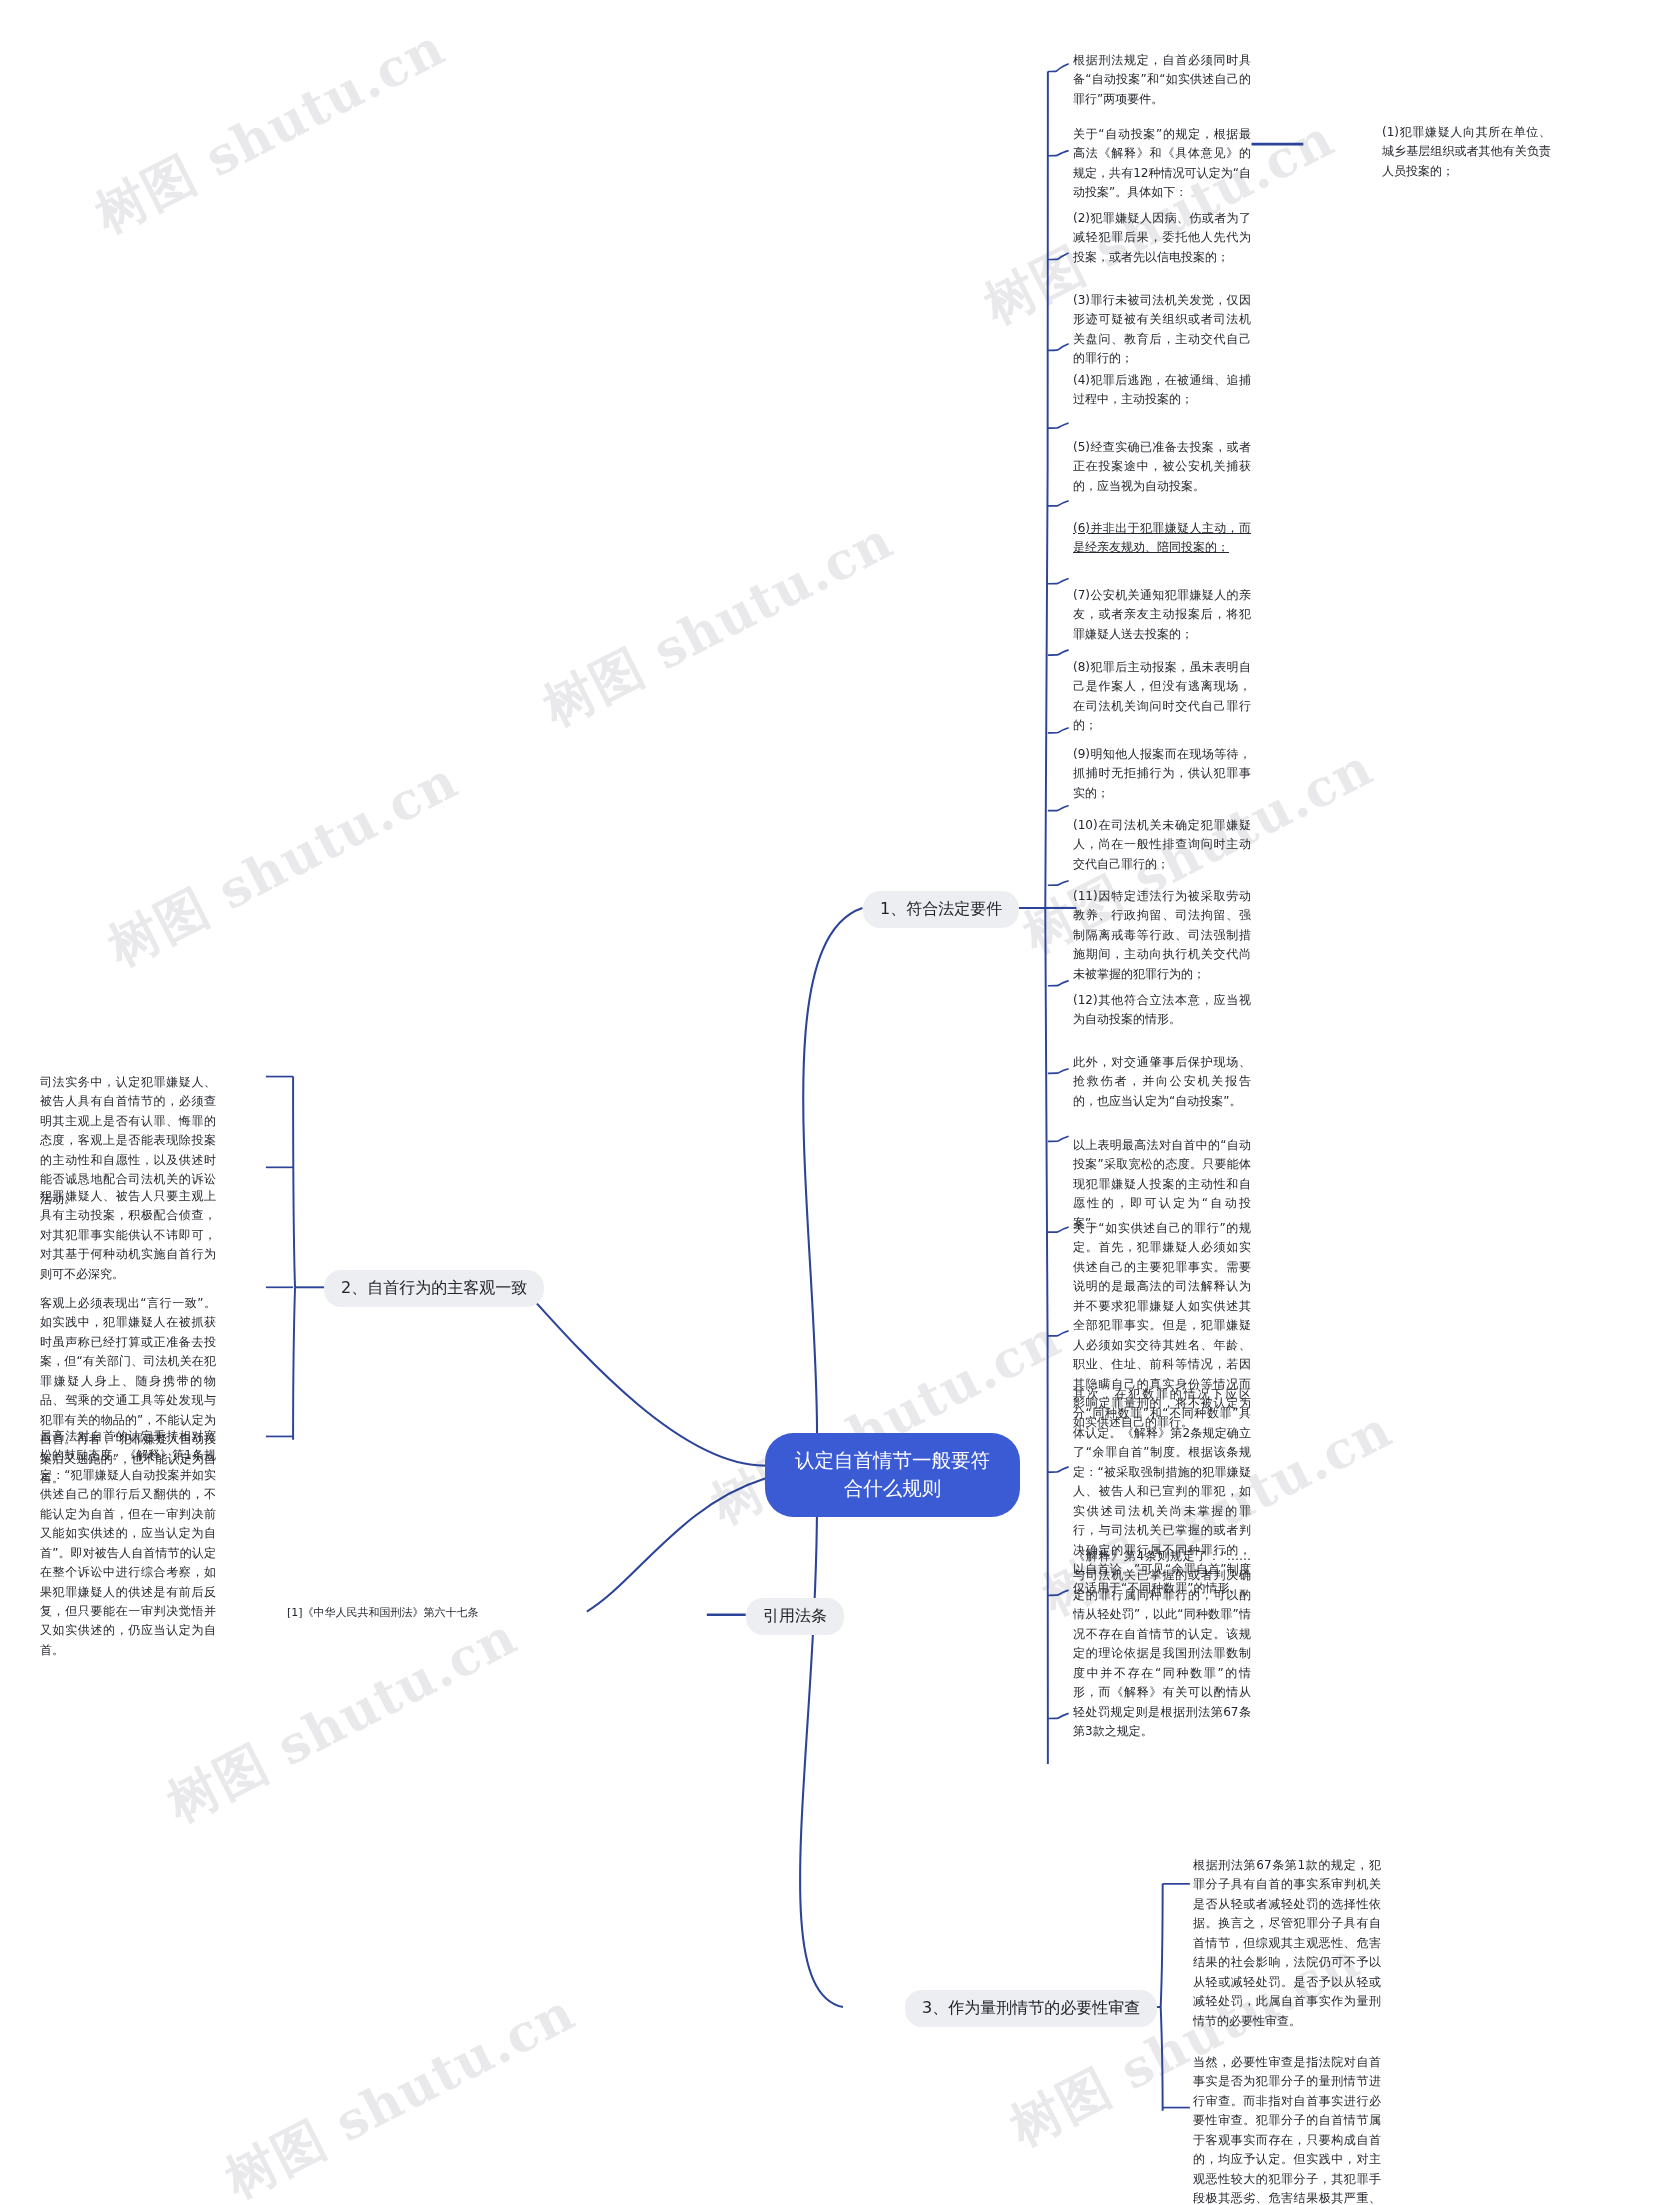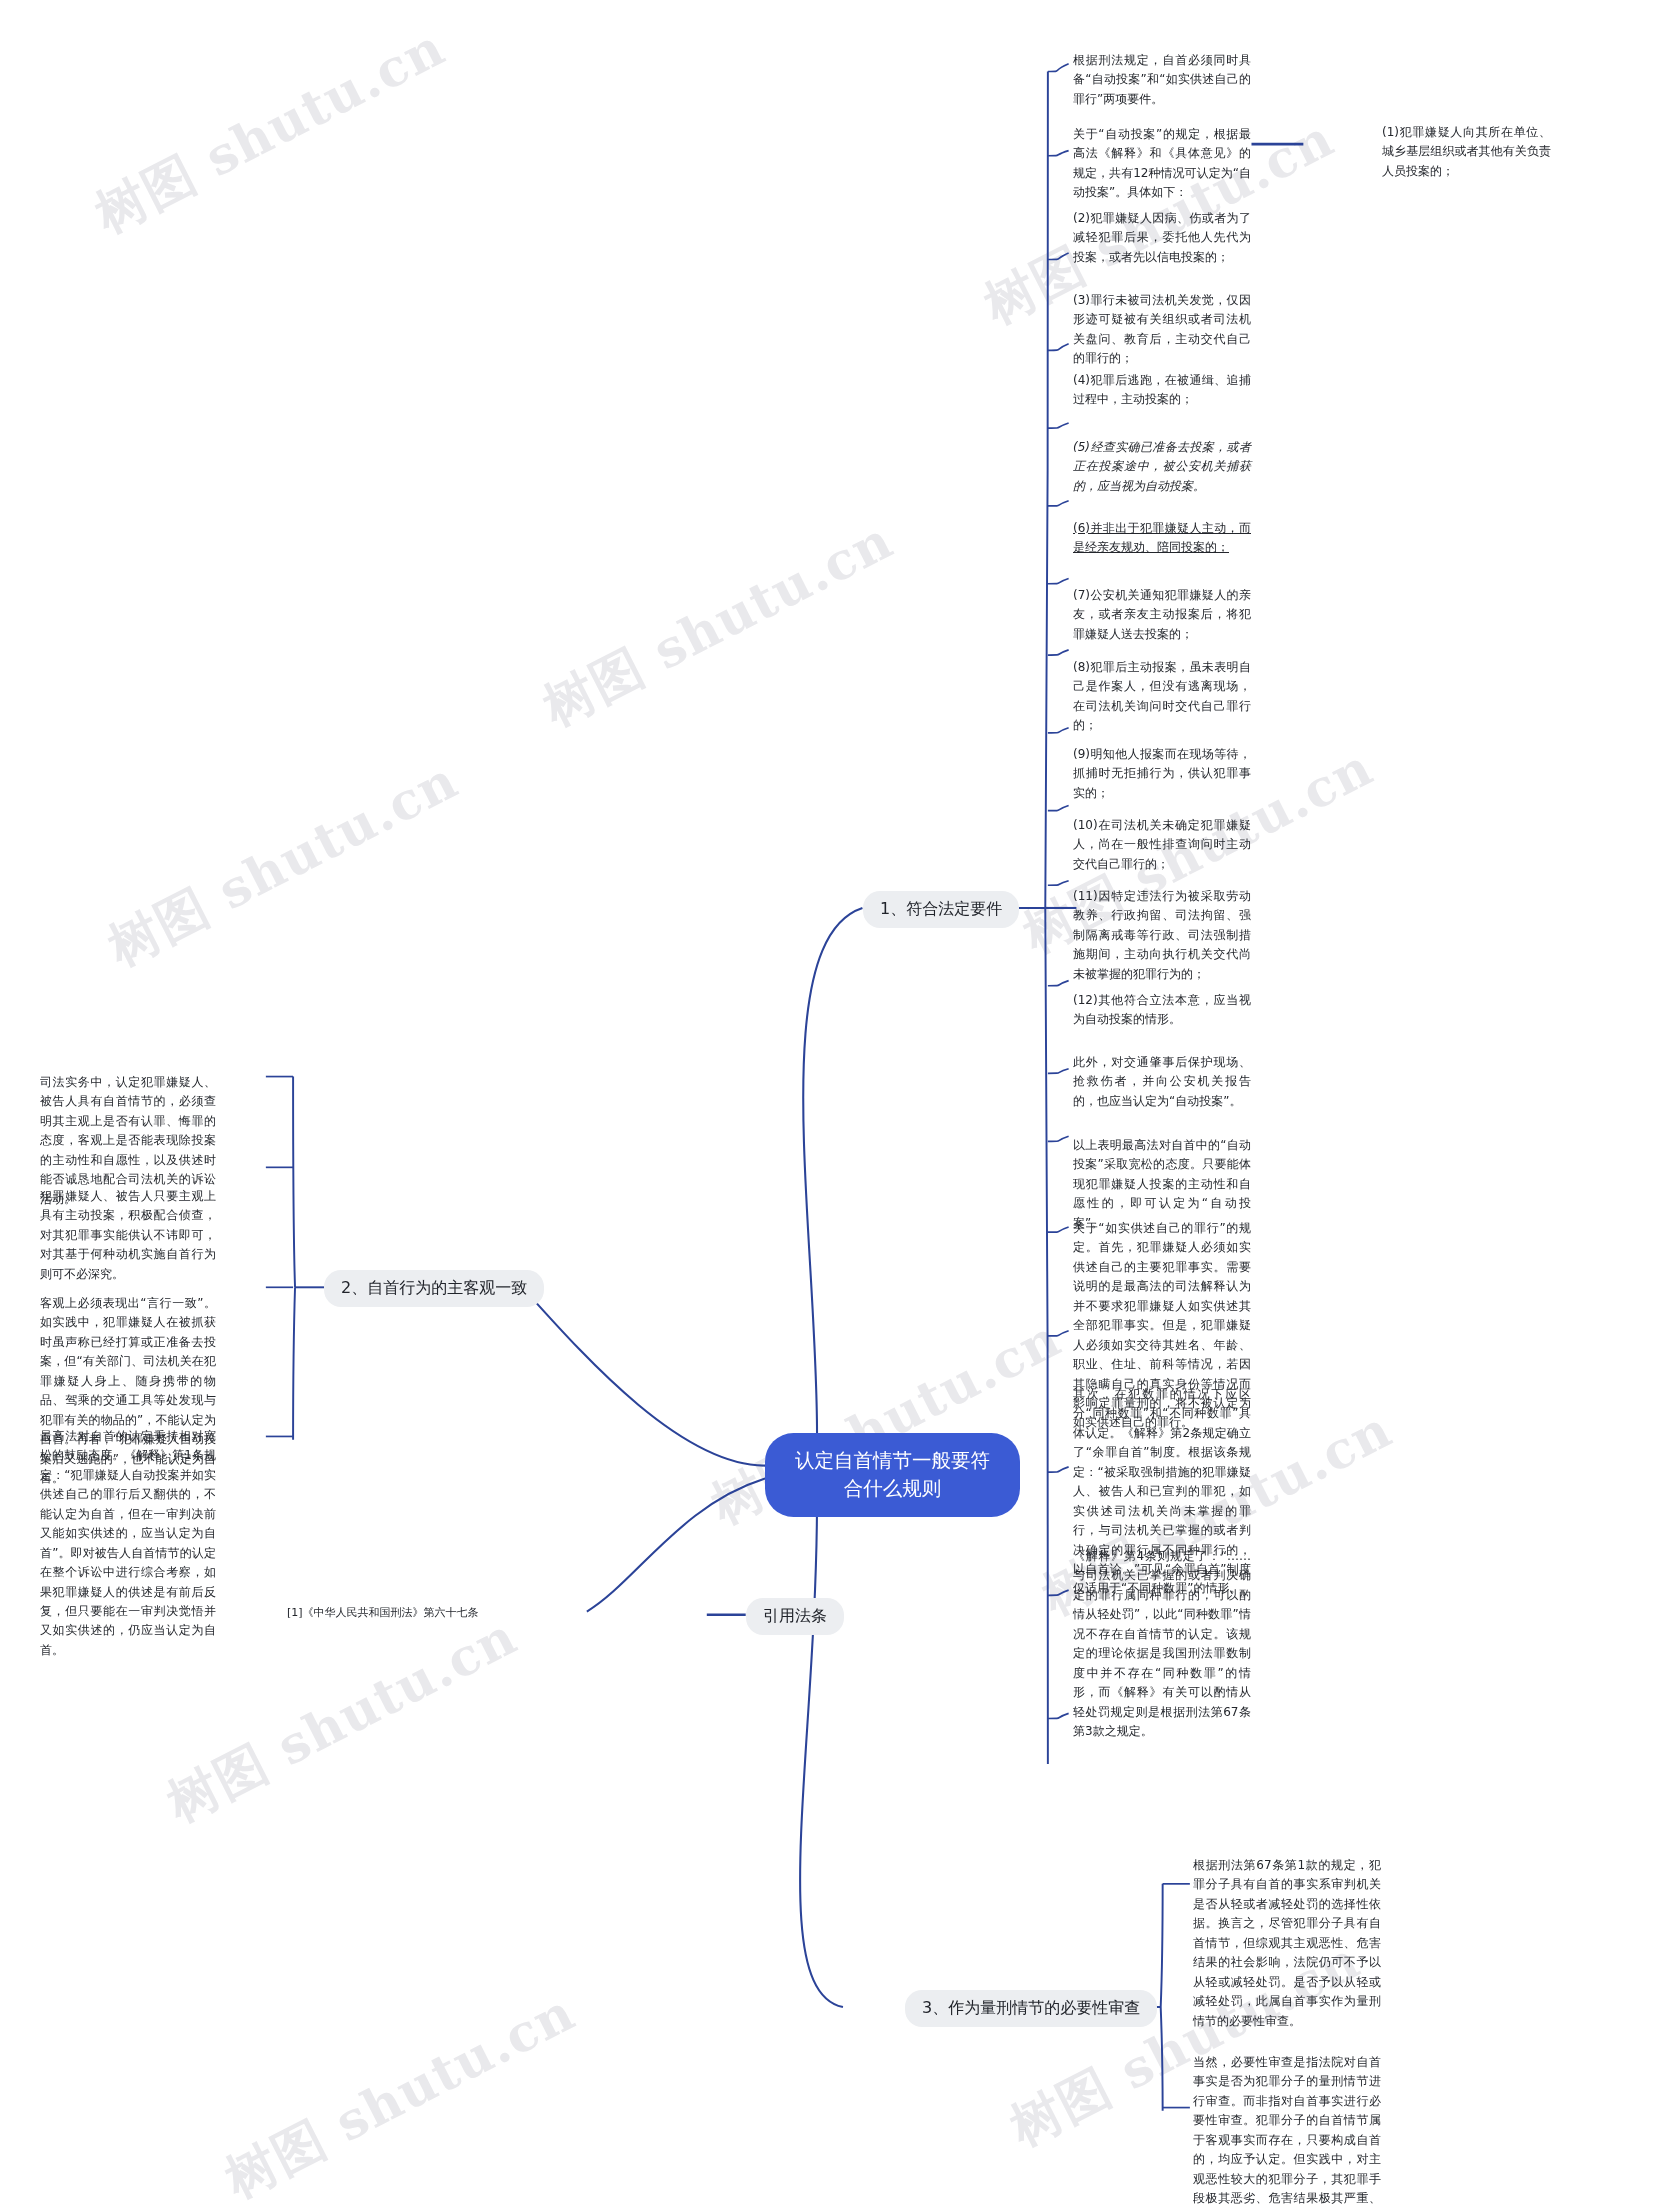--- a/index.html
+++ b/index.html
@@ -179,21 +179,21 @@
   </div>
   <div class="node leaf r" style="left:1073px;top:209px;">
     <span>(2)犯罪嫌疑人因病、伤或者为了减轻犯罪后果，委托他人先代为投案，或者先以信电投案的；</span>
   </div>
   <div class="node leaf r" style="left:1073px;top:291px;">
     <span>(3)罪行未被司法机关发觉，仅因形迹可疑被有关组织或者司法机关盘问、教育后，主动交代自己的罪行的；</span>
   </div>
   <div class="node leaf r" style="left:1073px;top:371px;">
     <span>(4)犯罪后逃跑，在被通缉、追捕过程中，主动投案的；</span>
   </div>
-  <div class="node leaf r" style="left:1073px;top:438px;font-style:italic;">
+  <div class="node leaf r" style="left:1073px;top:438px;">
     <span>(5)经查实确已准备去投案，或者正在投案途中，被公安机关捕获的，应当视为自动投案。</span>
   </div>
   <div class="node leaf r" style="left:1073px;top:519px;text-decoration:underline;">
     <span>(6)并非出于犯罪嫌疑人主动，而是经亲友规劝、陪同投案的；</span>
   </div>
   <div class="node leaf r" style="left:1073px;top:586px;">
     <span>(7)公安机关通知犯罪嫌疑人的亲友，或者亲友主动报案后，将犯罪嫌疑人送去投案的；</span>
   </div>
   <div class="node leaf r" style="left:1073px;top:658px;">
     <span>(8)犯罪后主动报案，虽未表明自己是作案人，但没有逃离现场，在司法机关询问时交代自己罪行的；</span>

